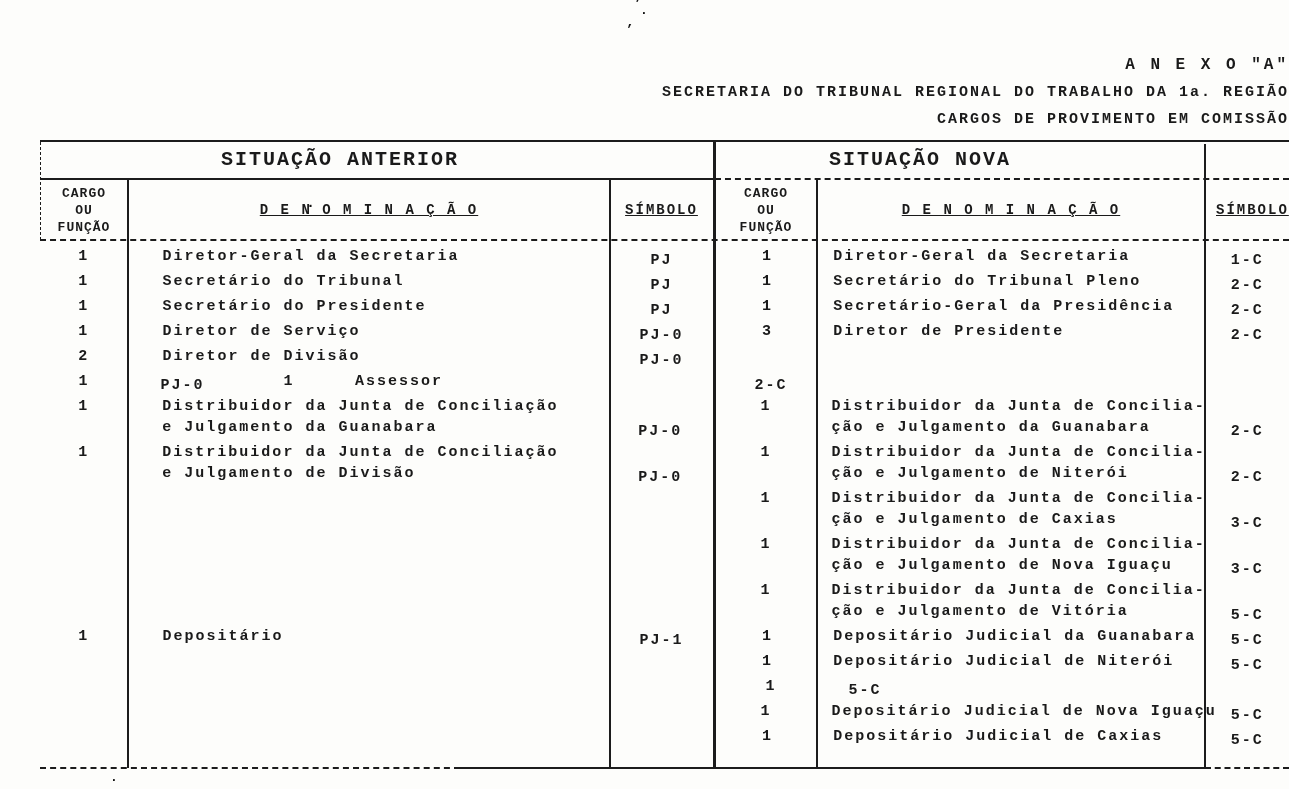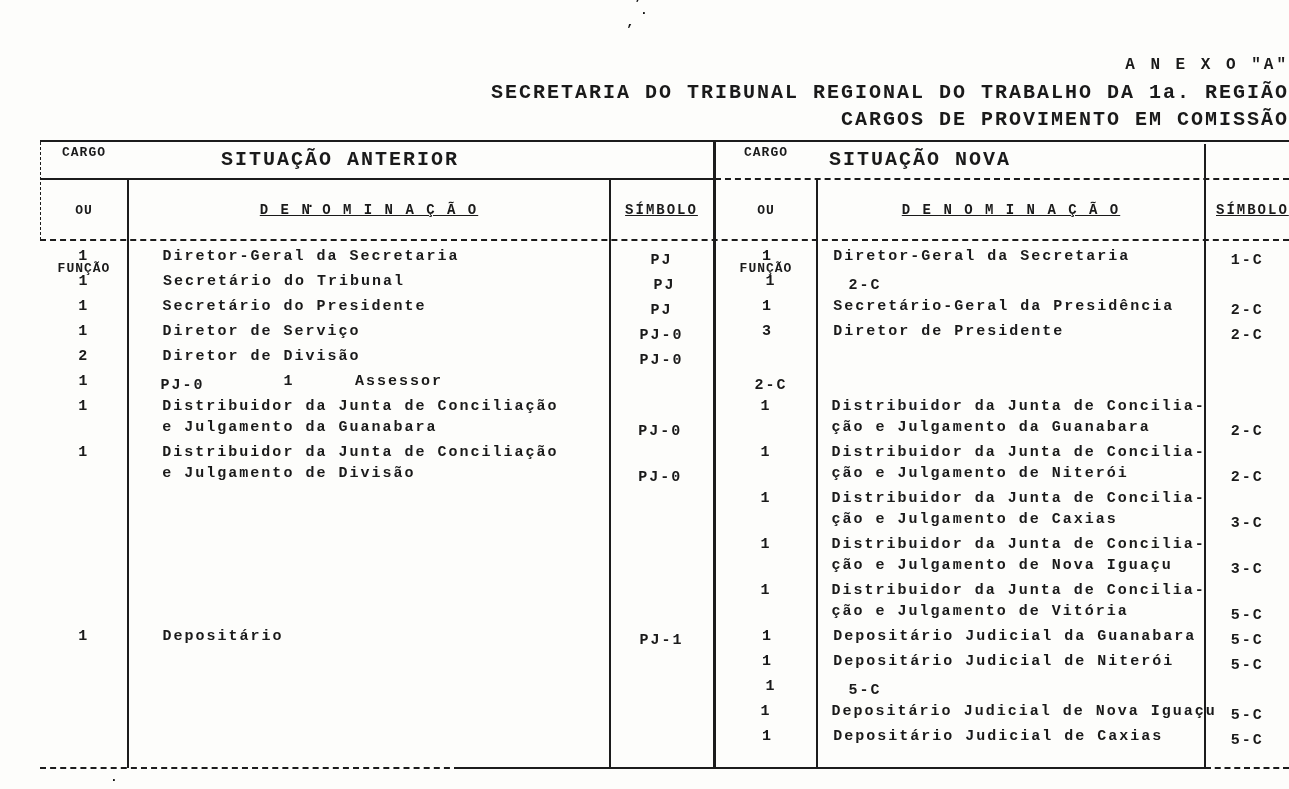--- a/index.html
+++ b/index.html
@@ -7,39 +7,39 @@
     position:relative;
     width:1289px;height:789px;
     background:#fdfdfb;
     overflow:hidden;
     font-family:"Liberation Mono","DejaVu Sans Mono",monospace;
     font-weight:bold;
     color:#1a1a1a;
   }
   
   .title-block{position:absolute;left:40px;top:52px;width:1249px;text-align:right;}
-  .title-line{font-size:20px;letter-spacing:2px;line-height:27px;white-space:nowrap;}
+  .title-line{font-size:15px;letter-spacing:2px;line-height:27px;white-space:nowrap;}
   .title-annex{font-size:16px;letter-spacing:3px;}
   
   .artifact{position:absolute;font-size:13px;color:#111;}
   .a1{left:634px;top:-4px;}
   .a2{left:640px;top:6px;}
   .a3{left:626px;top:15px;}
   .a4{left:110px;top:770px;}
   .a-dot{left:306px;top:198px;font-size:15px;}
   
   .hline,.vline{position:absolute;background:#1c1c1c;}
   .hline{height:2px;}
   .vline{width:2px;}
   .hline.dashed{background:none;border-top:2px dashed #1c1c1c;height:0;}
   
   .sec-title{position:absolute;top:148px;font-size:20px;letter-spacing:2px;text-align:center;white-space:nowrap;}
   .sec-left{left:40px;width:600px;}
   .sec-right{left:715px;width:410px;}
-  .colhead{position:absolute;top:182px;height:56px;display:flex;align-items:center;justify-content:center;text-align:center;gap:41px;}
+  .colhead{position:absolute;top:182px;height:56px;display:flex;align-items:center;justify-content:center;text-align:center;}
   .colhead.cargo{flex-direction:column;font-size:13px;letter-spacing:1px;line-height:17px;}
   .colhead.denom,.colhead.simb{font-size:14px;letter-spacing:2px;white-space:nowrap;text-decoration:underline;}
   .ch-lcargo{left:40px;width:88px;}
   .ch-lden{left:128px;width:482px;}
   .ch-lsim{left:610px;width:103px;}
   .ch-rcargo{left:715px;width:102px;}
   .ch-rden{left:817px;width:388px;}
   .ch-rsim{left:1216px;width:120px;justify-content:flex-start;}
   
   .tbody{position:absolute;left:40px;top:246px;width:1249px;display:flex;flex-direction:column;}
@@ -119,20 +119,23 @@
         </div>
         <div class="cell c-rs sym">1-C</div>
       </div>
       <div class="trow">
         <div class="cell c-lq qty">1</div>
         <div class="cell c-ld den">
           <div>Secretário do Tribunal</div>
         </div>
         <div class="cell c-ls sym">PJ</div>
         <div class="cell c-rq qty">1</div>
+        <div class="cell c-rd den">
+          <div>Secretário do Tribunal Pleno</div>
+        </div>
         <div class="cell c-rs sym">2-C</div>
       </div>
       <div class="trow">
         <div class="cell c-lq qty">1</div>
         <div class="cell c-ld den">
           <div>Secretário do Presidente</div>
         </div>
         <div class="cell c-ls sym">PJ</div>
         <div class="cell c-rq qty">1</div>
         <div class="cell c-rd den">

